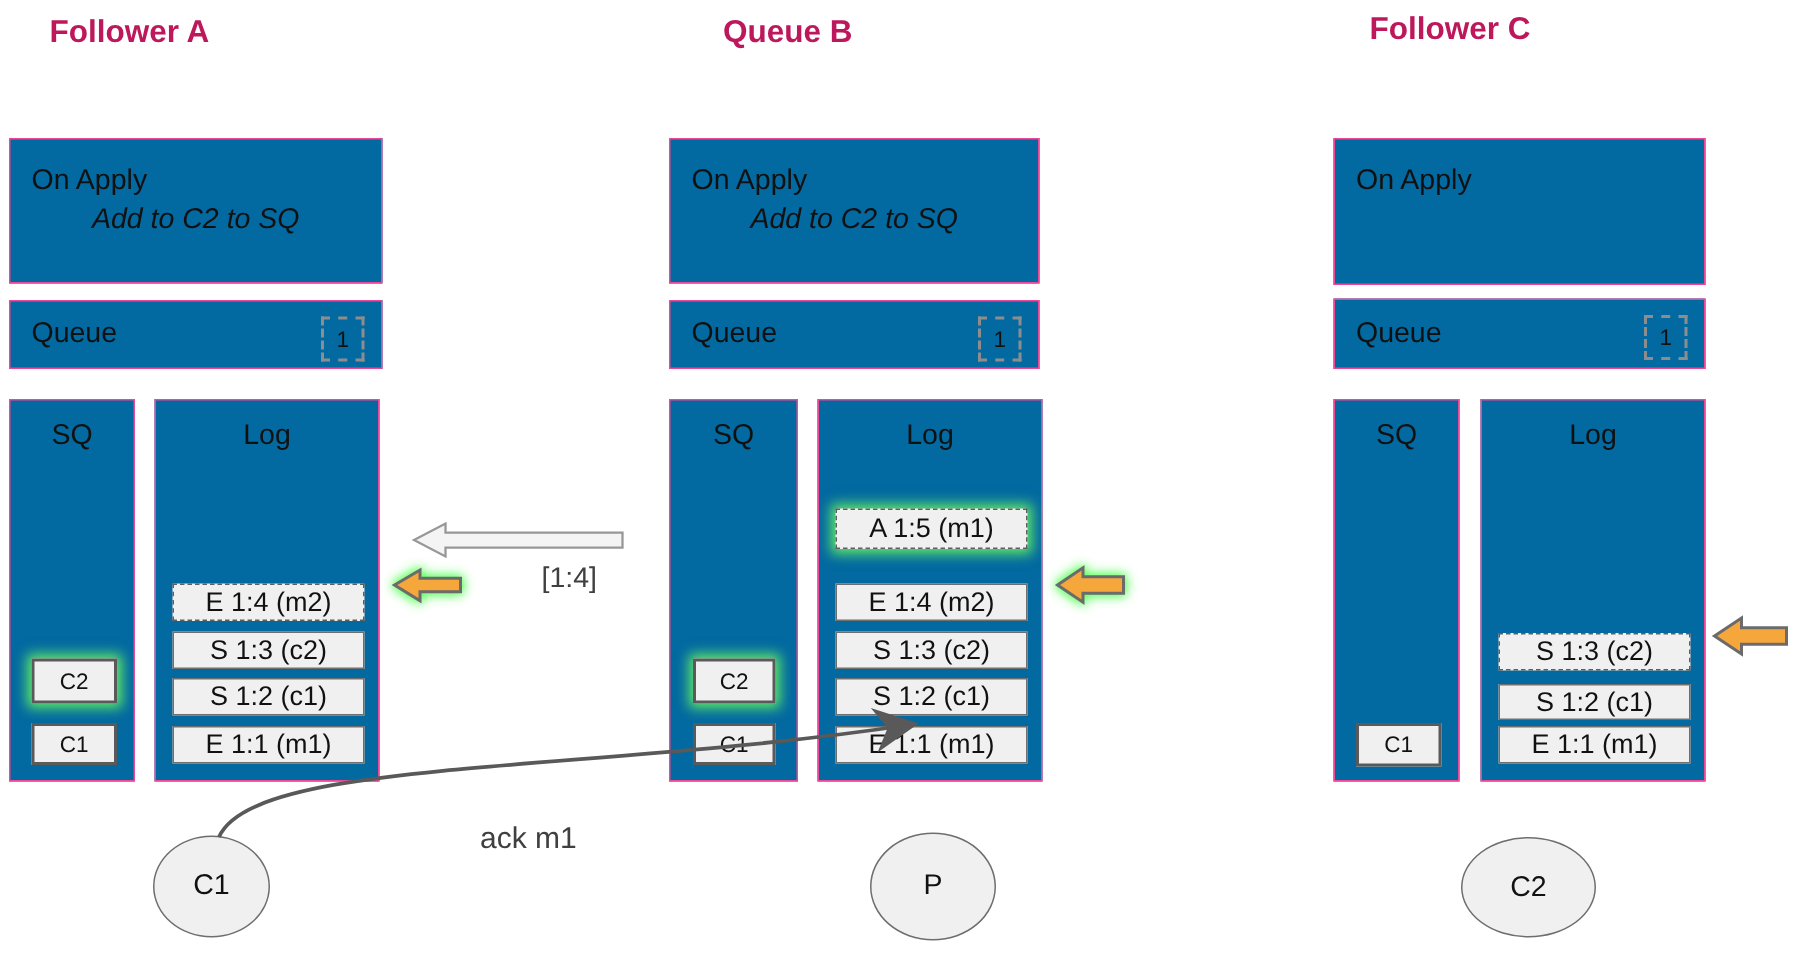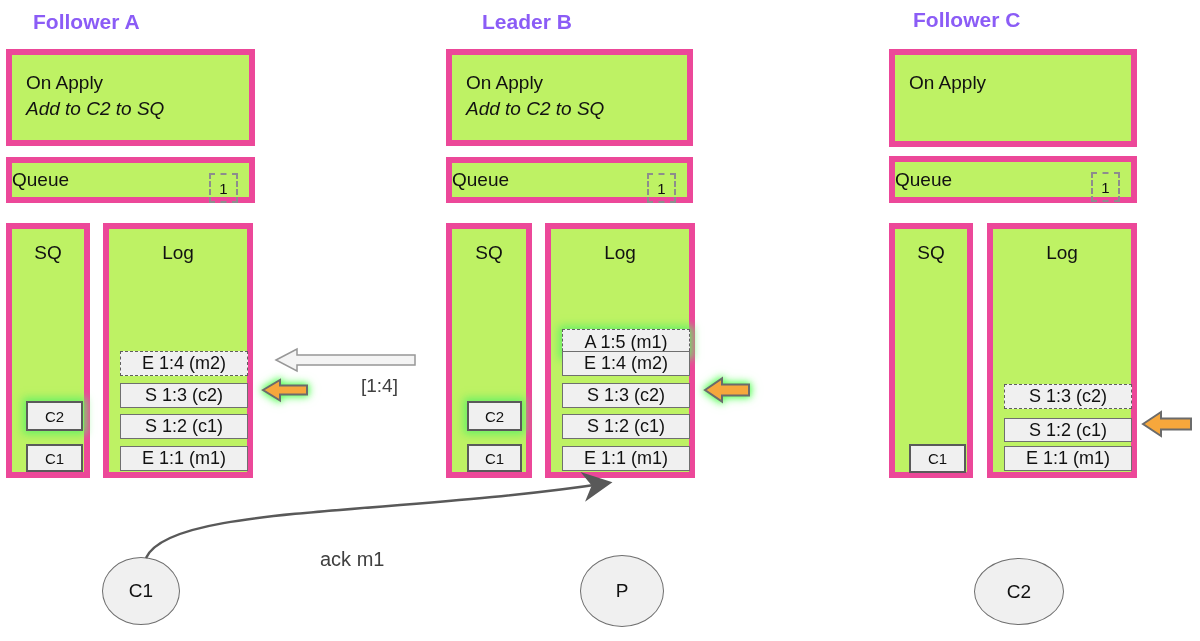--- a/index.html
+++ b/index.html
@@ -1,27 +1,27 @@
 <!DOCTYPE html>
 <html><head>
 <meta charset="utf-8">
 <style>
   html,body { margin:0; padding:0; background:#ffffff; }
   body { font-family:"Liberation Sans", sans-serif; color:#111; }
   .canvas { position:relative; width:1200px; height:641px; background:#ffffff; overflow:hidden; }
 
-  .node-title { position:absolute; font-size:21px; font-weight:bold; color:#8b5cf6; }
+  .node-title { position:absolute; font-size:21px; font-weight:bold; color:#be185d; }
 
-  .box { position:absolute; background:#bef264; border:6px solid #ec4899; box-sizing:border-box; }
+  .box { position:absolute; background:#0369a1; border:1px solid #ec4899; box-sizing:border-box;margin-top:43px; }
 
   .onapply { padding:15px 14px; }
   .onapply .l1 { font-size:19px; line-height:26px; }
-  .onapply .l2 { font-size:19px; line-height:26px; font-style:italic; }
+  .onapply .l2 { font-size:19px; line-height:26px; font-style:italic;text-align:center; }
 
-  .queue { display:flex; align-items:center; font-size:19px; }
+  .queue { display:flex; align-items:center; padding-left:14px; font-size:19px; }
   .queue-badge { position:absolute; right:11px; top:10px; width:29px; height:30px;
                  border:2px dashed #8d8d8d; box-sizing:border-box;
                  display:flex; align-items:center; justify-content:center; font-size:15px; }
 
   .panel-label { position:absolute; top:13px; left:0; width:100%; text-align:center; font-size:19px; }
 
   .sq-item { position:absolute; background:#f0f0f0; border:2px solid #5a5a5a; box-sizing:border-box;
              display:flex; align-items:center; justify-content:center; font-size:15px; }
 
   .log-entry { position:absolute; left:11px; width:128px; height:25px; background:#f0f0f0;
@@ -62,41 +62,41 @@
   </div>
 
   <div class="box" style="left:103px; top:223px; width:150px; height:255px;">
     <div class="panel-label">Log</div>
     <div class="log-entry dashed" style="top:122px;">E 1:4 (m2)</div>
     <div class="log-entry" style="top:154px;">S 1:3 (c2)</div>
     <div class="log-entry" style="top:185px;">S 1:2 (c1)</div>
     <div class="log-entry" style="top:217px;">E 1:1 (m1)</div>
   </div>
 
-  <div class="node-title" style="left:482px; top:10px;">Leader B</div>
+  <div class="node-title" style="left:482px; top:10px;">Queue B</div>
 
   <div class="box onapply" style="left:446px; top:49px; width:247px; height:97px;">
     <div class="l1">On Apply</div>
     <div class="l2">Add to C2 to SQ</div>
   </div>
 
   <div class="box queue" style="left:446px; top:157px; width:247px; height:46px;">
     <span>Queue</span>
     <span class="queue-badge">1</span>
   </div>
 
   <div class="box" style="left:446px; top:223px; width:86px; height:255px;">
     <div class="panel-label">SQ</div>
     <div class="sq-item glow" style="left:15px; top:172px; width:55px; height:30px;">C2</div>
     <div class="sq-item" style="left:15px; top:215px; width:55px; height:28px;">C1</div>
   </div>
 
   <div class="box" style="left:545px; top:223px; width:150px; height:255px;">
     <div class="panel-label">Log</div>
-    <div class="log-entry dashed glow" style="top:100px; height:27px;">A 1:5 (m1)</div>
+    <div class="log-entry dashed glow" style="top:72px; height:27px;">A 1:5 (m1)</div>
     <div class="log-entry" style="top:122px;">E 1:4 (m2)</div>
     <div class="log-entry" style="top:154px;">S 1:3 (c2)</div>
     <div class="log-entry" style="top:185px;">S 1:2 (c1)</div>
     <div class="log-entry" style="top:217px;">E 1:1 (m1)</div>
   </div>
 
   <div class="node-title" style="left:913px; top:8px;">Follower C</div>
 
   <div class="box onapply" style="left:889px; top:49px; width:248px; height:98px;">
     <div class="l1">On Apply</div>

